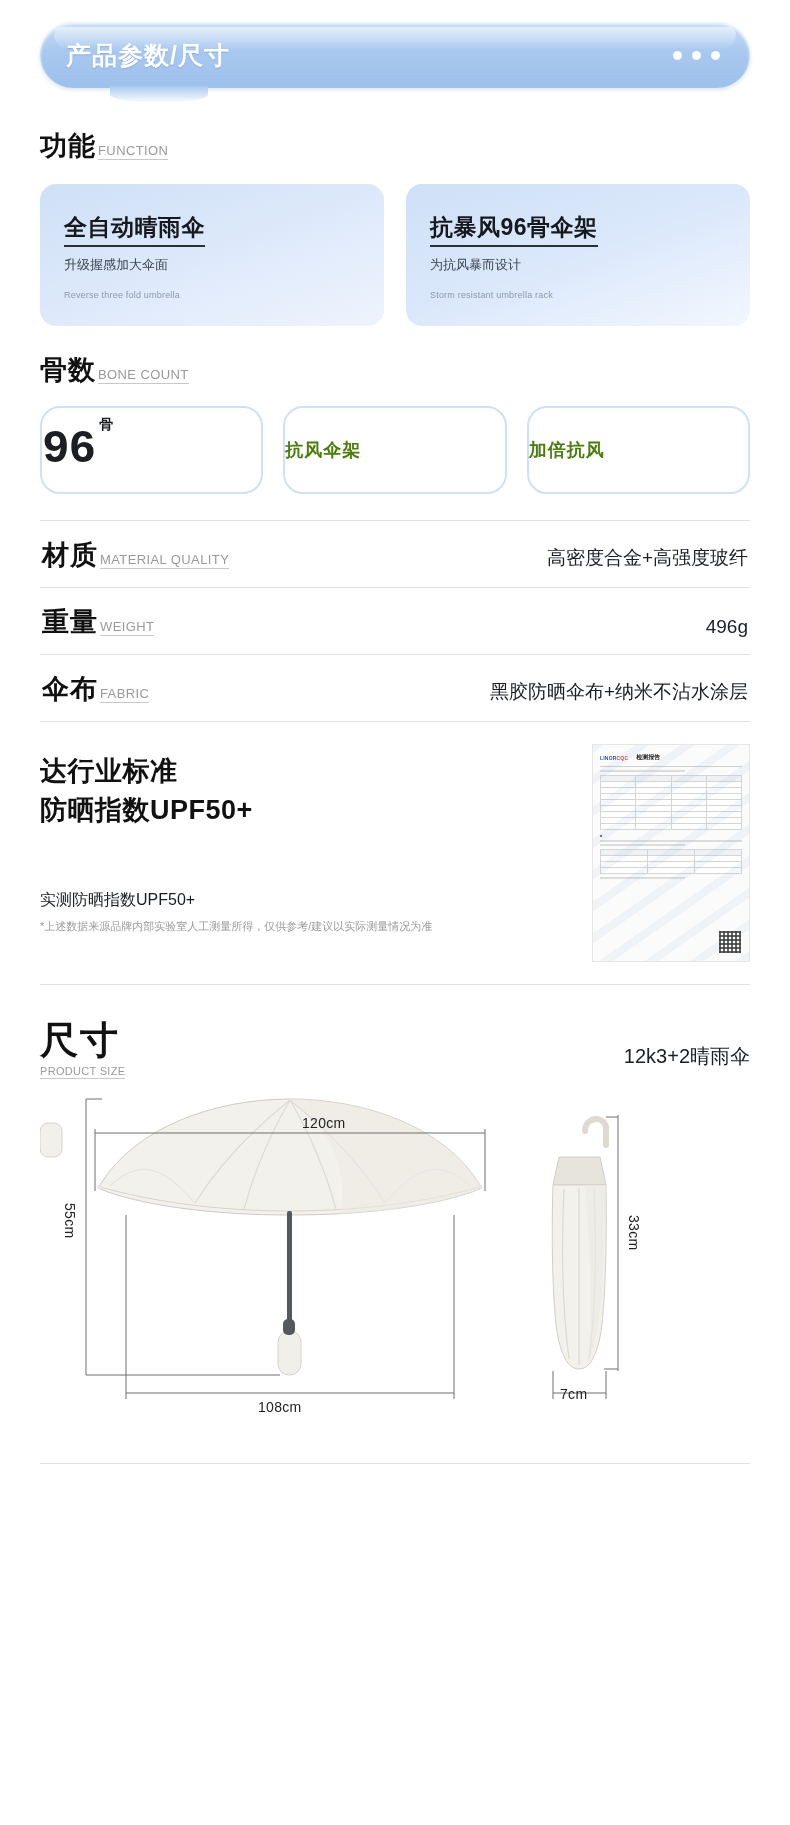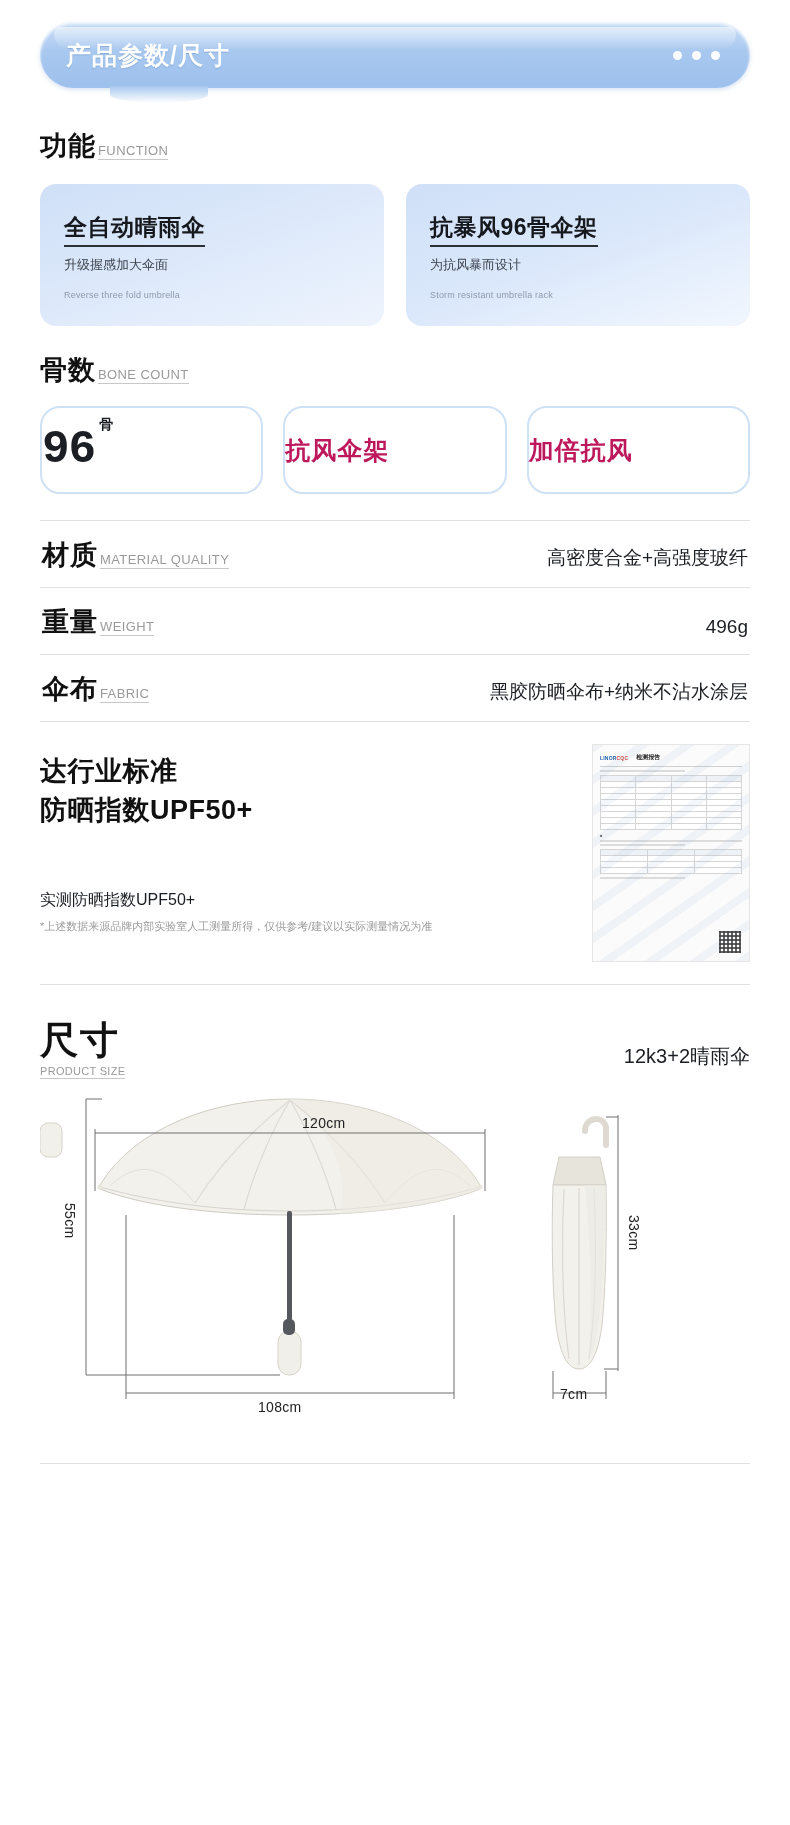--- a/index.html
+++ b/index.html
@@ -156,23 +156,23 @@
   }
   .bone-unit {
     font-size: 14px;
     font-weight: 700;
     color: #1b1e23;
     margin-left: 4px;
     align-self: flex-start;
     margin-top: 8px;
   }
   .bone-text {
-    font-size: 25px;
-    font-weight: 700;
-    color: #be185d;
+    font-size: 18px;
+    font-weight: 700;
+    color: #4d7c0f;
     letter-spacing: 1px;
   }
 
   
   .spec-list { margin-top: 26px; }
   .spec-row {
     display: flex;
     align-items: flex-end;
     justify-content: space-between;
     border-bottom: 1px solid #e2e2e2;

